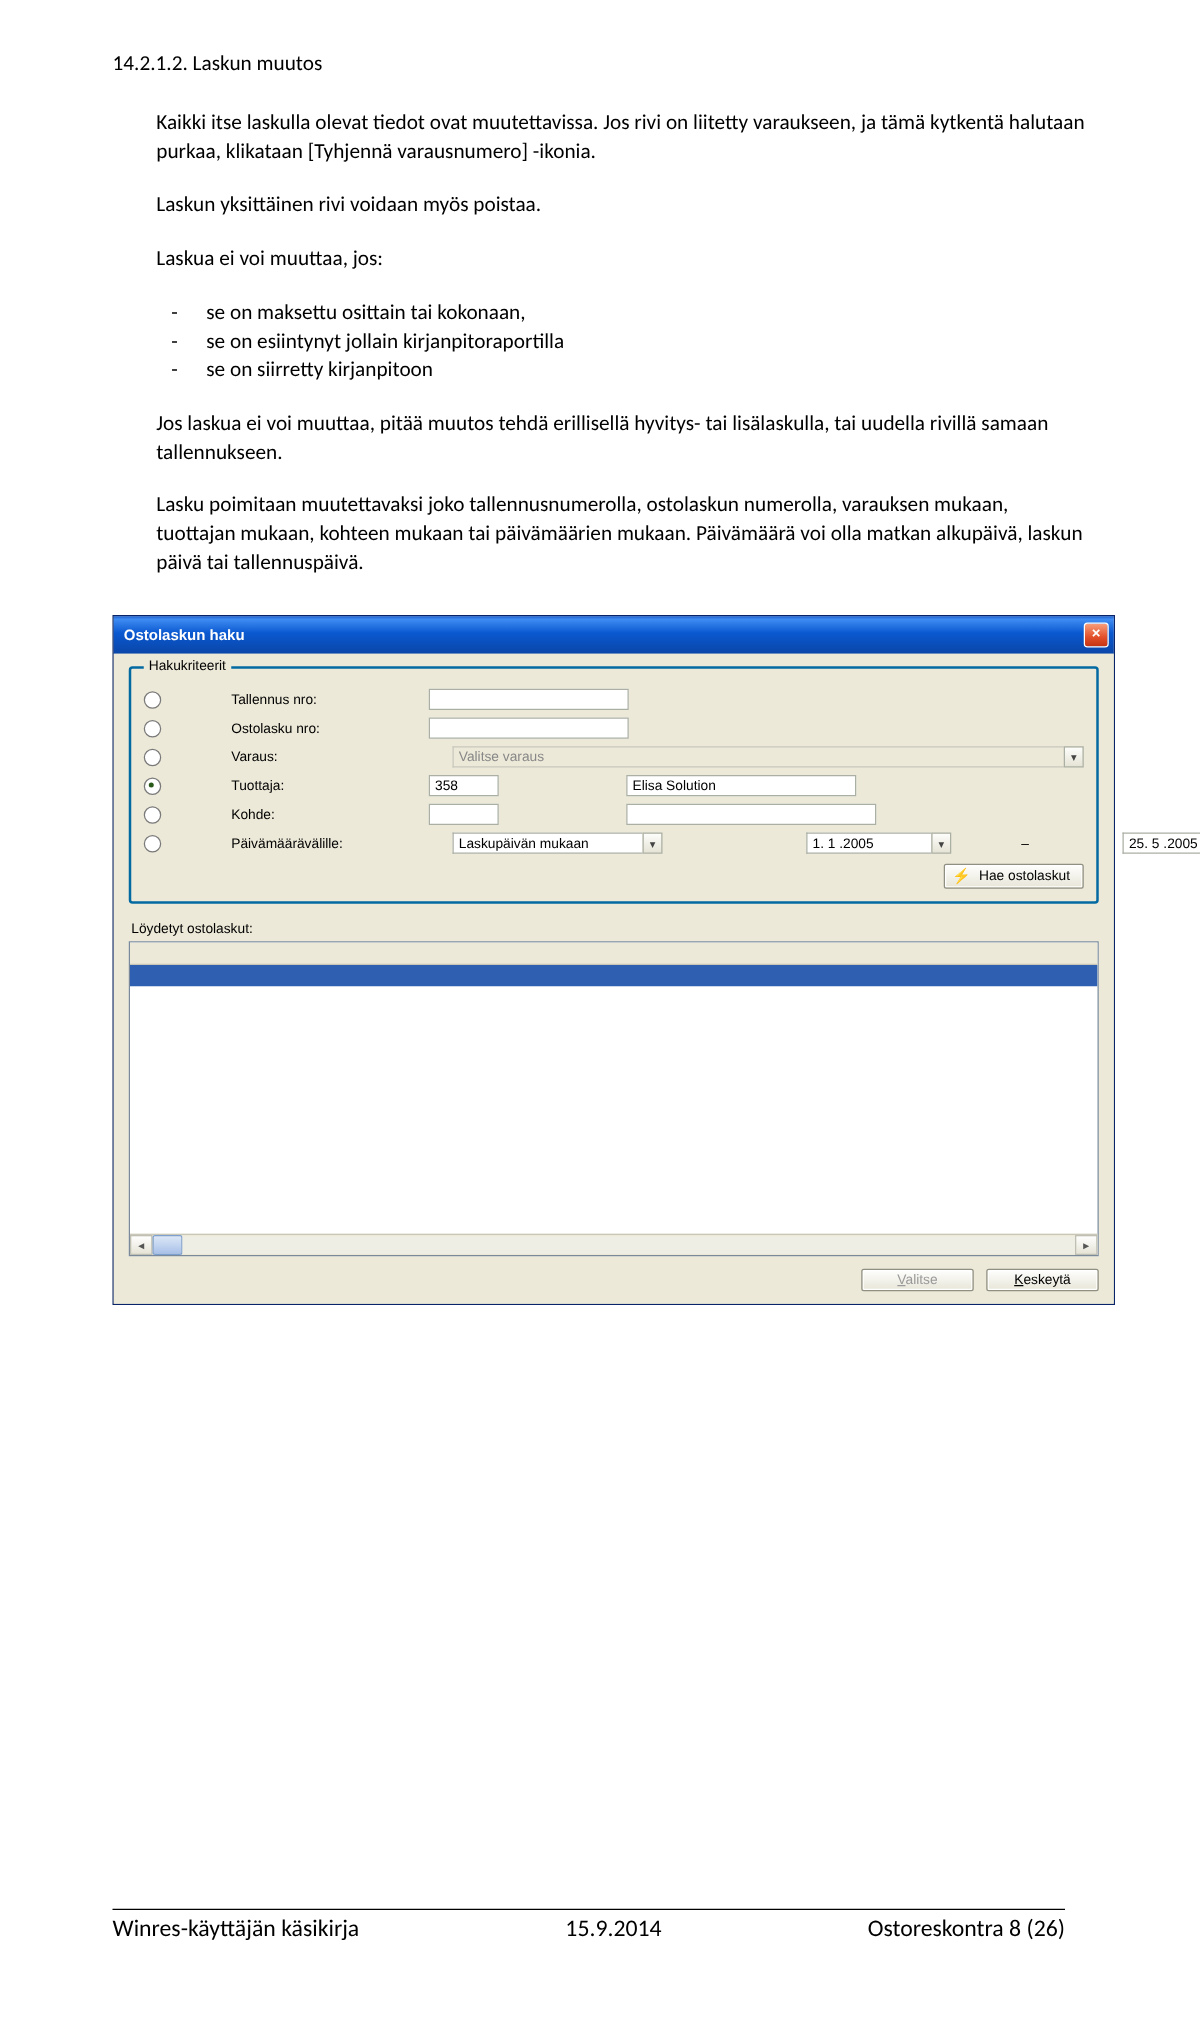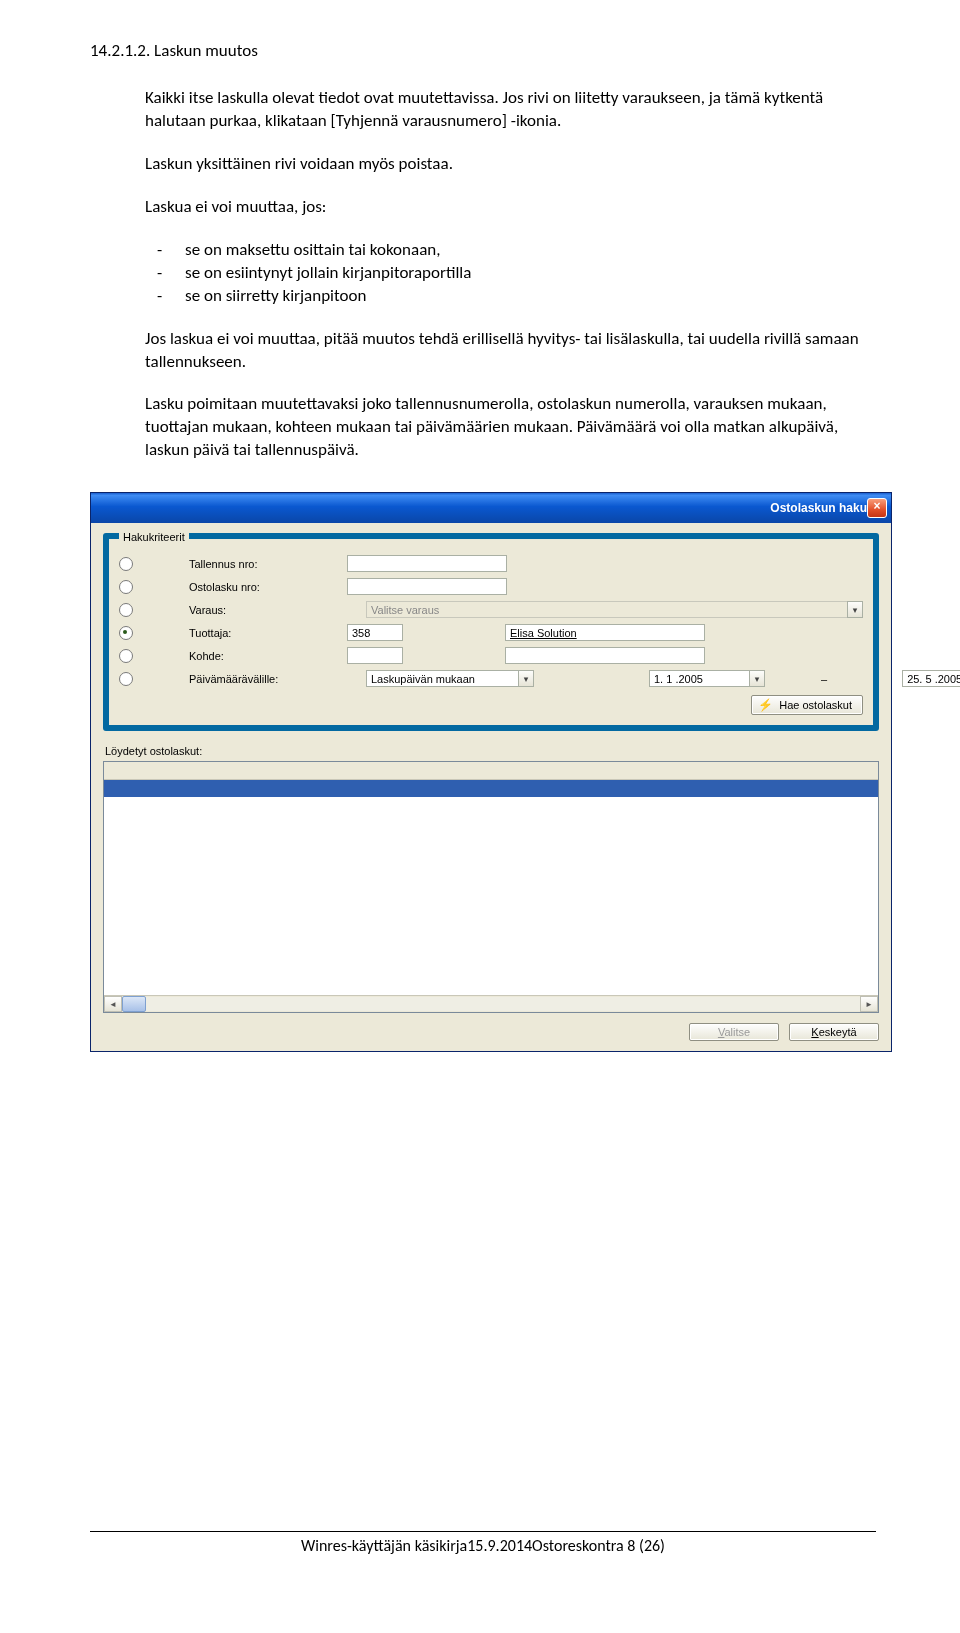--- a/index.html
+++ b/index.html
@@ -15,21 +15,21 @@
     box-sizing:border-box;
     min-height:1580px;
     position:relative;
   }
   .section-num {
     font-size:17px;
     font-weight:400;
     margin-bottom:26px;
   }
   .body-text {
-    margin-left:55px;
+    margin-left:35px;
     font-size:17px;
     line-height:1.35;
   }
   .body-text p { margin:0 0 20px 0; }
   .bullets {
     list-style:none;
     padding:0;margin:0 0 20px 0;
   }
   .bullets li {
     position:relative;
@@ -51,41 +51,41 @@
     background:#ece9d8;
     box-shadow:0 0 0 1px #d6d3c6 inset;
   }
   .titlebar {
     background:linear-gradient(to bottom,#1b5fce 0%,#3f8cf3 8%,#0a58d0 45%,#0a46a8 100%);
     color:#fff;
     font-weight:bold;
     font-size:12px;
     padding:5px 4px 5px 8px;
     display:flex;
-    justify-content:flex-end;
+    justify-content:space-between;
     align-items:center;
   }
   .titlebar .closebtn {
     width:18px;height:18px;
     background:linear-gradient(to bottom,#f89e7b,#e24f29 60%,#c53415);
     border:1px solid #fff;
     border-radius:3px;
     color:#fff;
     font-size:12px;
     line-height:14px;
     text-align:center;
     font-family:Arial,sans-serif;
     font-weight:bold;
   }
   .dlg-body {
     padding:10px 12px 10px 12px;
     background:#ece9d8;
   }
   .groupbox {
-    border:6px solid #0369a1;
+    border:2px solid #0369a1;
     border-radius:3px;
     padding:12px 10px 10px 10px;
     position:relative;
     background:#ece9d8;
   }
   .groupbox-title {
     position:absolute;
     top:-8px;left:10px;
     background:#ece9d8;
     padding:0 4px;
@@ -189,25 +189,25 @@
   .sb-thumb{
     width:22px;height:14px;background:linear-gradient(#dce7f7,#a8c1e8);border:1px solid #7ea0d0;border-radius:2px;margin-left:0;
   }
   .sb-track{flex:1;height:14px;background:#efeee4;}
   .dlg-footer{
     display:flex;justify-content:flex-end;gap:10px;margin-top:10px;
   }
   
   .page-footer{
     position:absolute;
-    left:90px;right:84px;bottom:25px;
+    left:90px;right:108px;bottom:25px;
     border-top:1px solid #000;
     padding-top:4px;
-    font-size:16px;
-    display:flex;justify-content:center;
+    font-size:19px;
+    display:flex;justify-content:space-between;
   }
 </style>
 </head>
 <body>
 
 <div class="page">
   <div class="section-num">14.2.1.2. Laskun muutos</div>
 
   <div class="body-text">
     <p>Kaikki itse laskulla olevat tiedot ovat muutettavissa. Jos rivi on liitetty varaukseen, ja tämä kytkentä halutaan purkaa, klikataan [Tyhjennä varausnumero] -ikonia.</p>
@@ -250,21 +250,21 @@
             <input class="tinput disabled" style="flex: 1 1 0%;" readonly="" value="Valitse varaus">
             <div class="combo-btn"></div>
           </div>
         </div>
 
         <div class="row">
           <span class="radio checked"></span>
           <span class="rlabel">Tuottaja:</span>
           <input class="tinput" style="width: 56px;" value="358">
           <span style="width:6px"></span>
-          <input class="tinput" style="width: 200px; text-decoration: underline;" value="Elisa Solution">
+          <input class="tinput" style="width: 184px;" value="Elisa Solution">
         </div>
 
         <div class="row">
           <span class="radio"></span>
           <span class="rlabel">Kohde:</span>
           <input class="tinput" style="width: 56px;">
           <span style="width:6px"></span>
           <input class="tinput" style="width: 200px;">
         </div>
 

